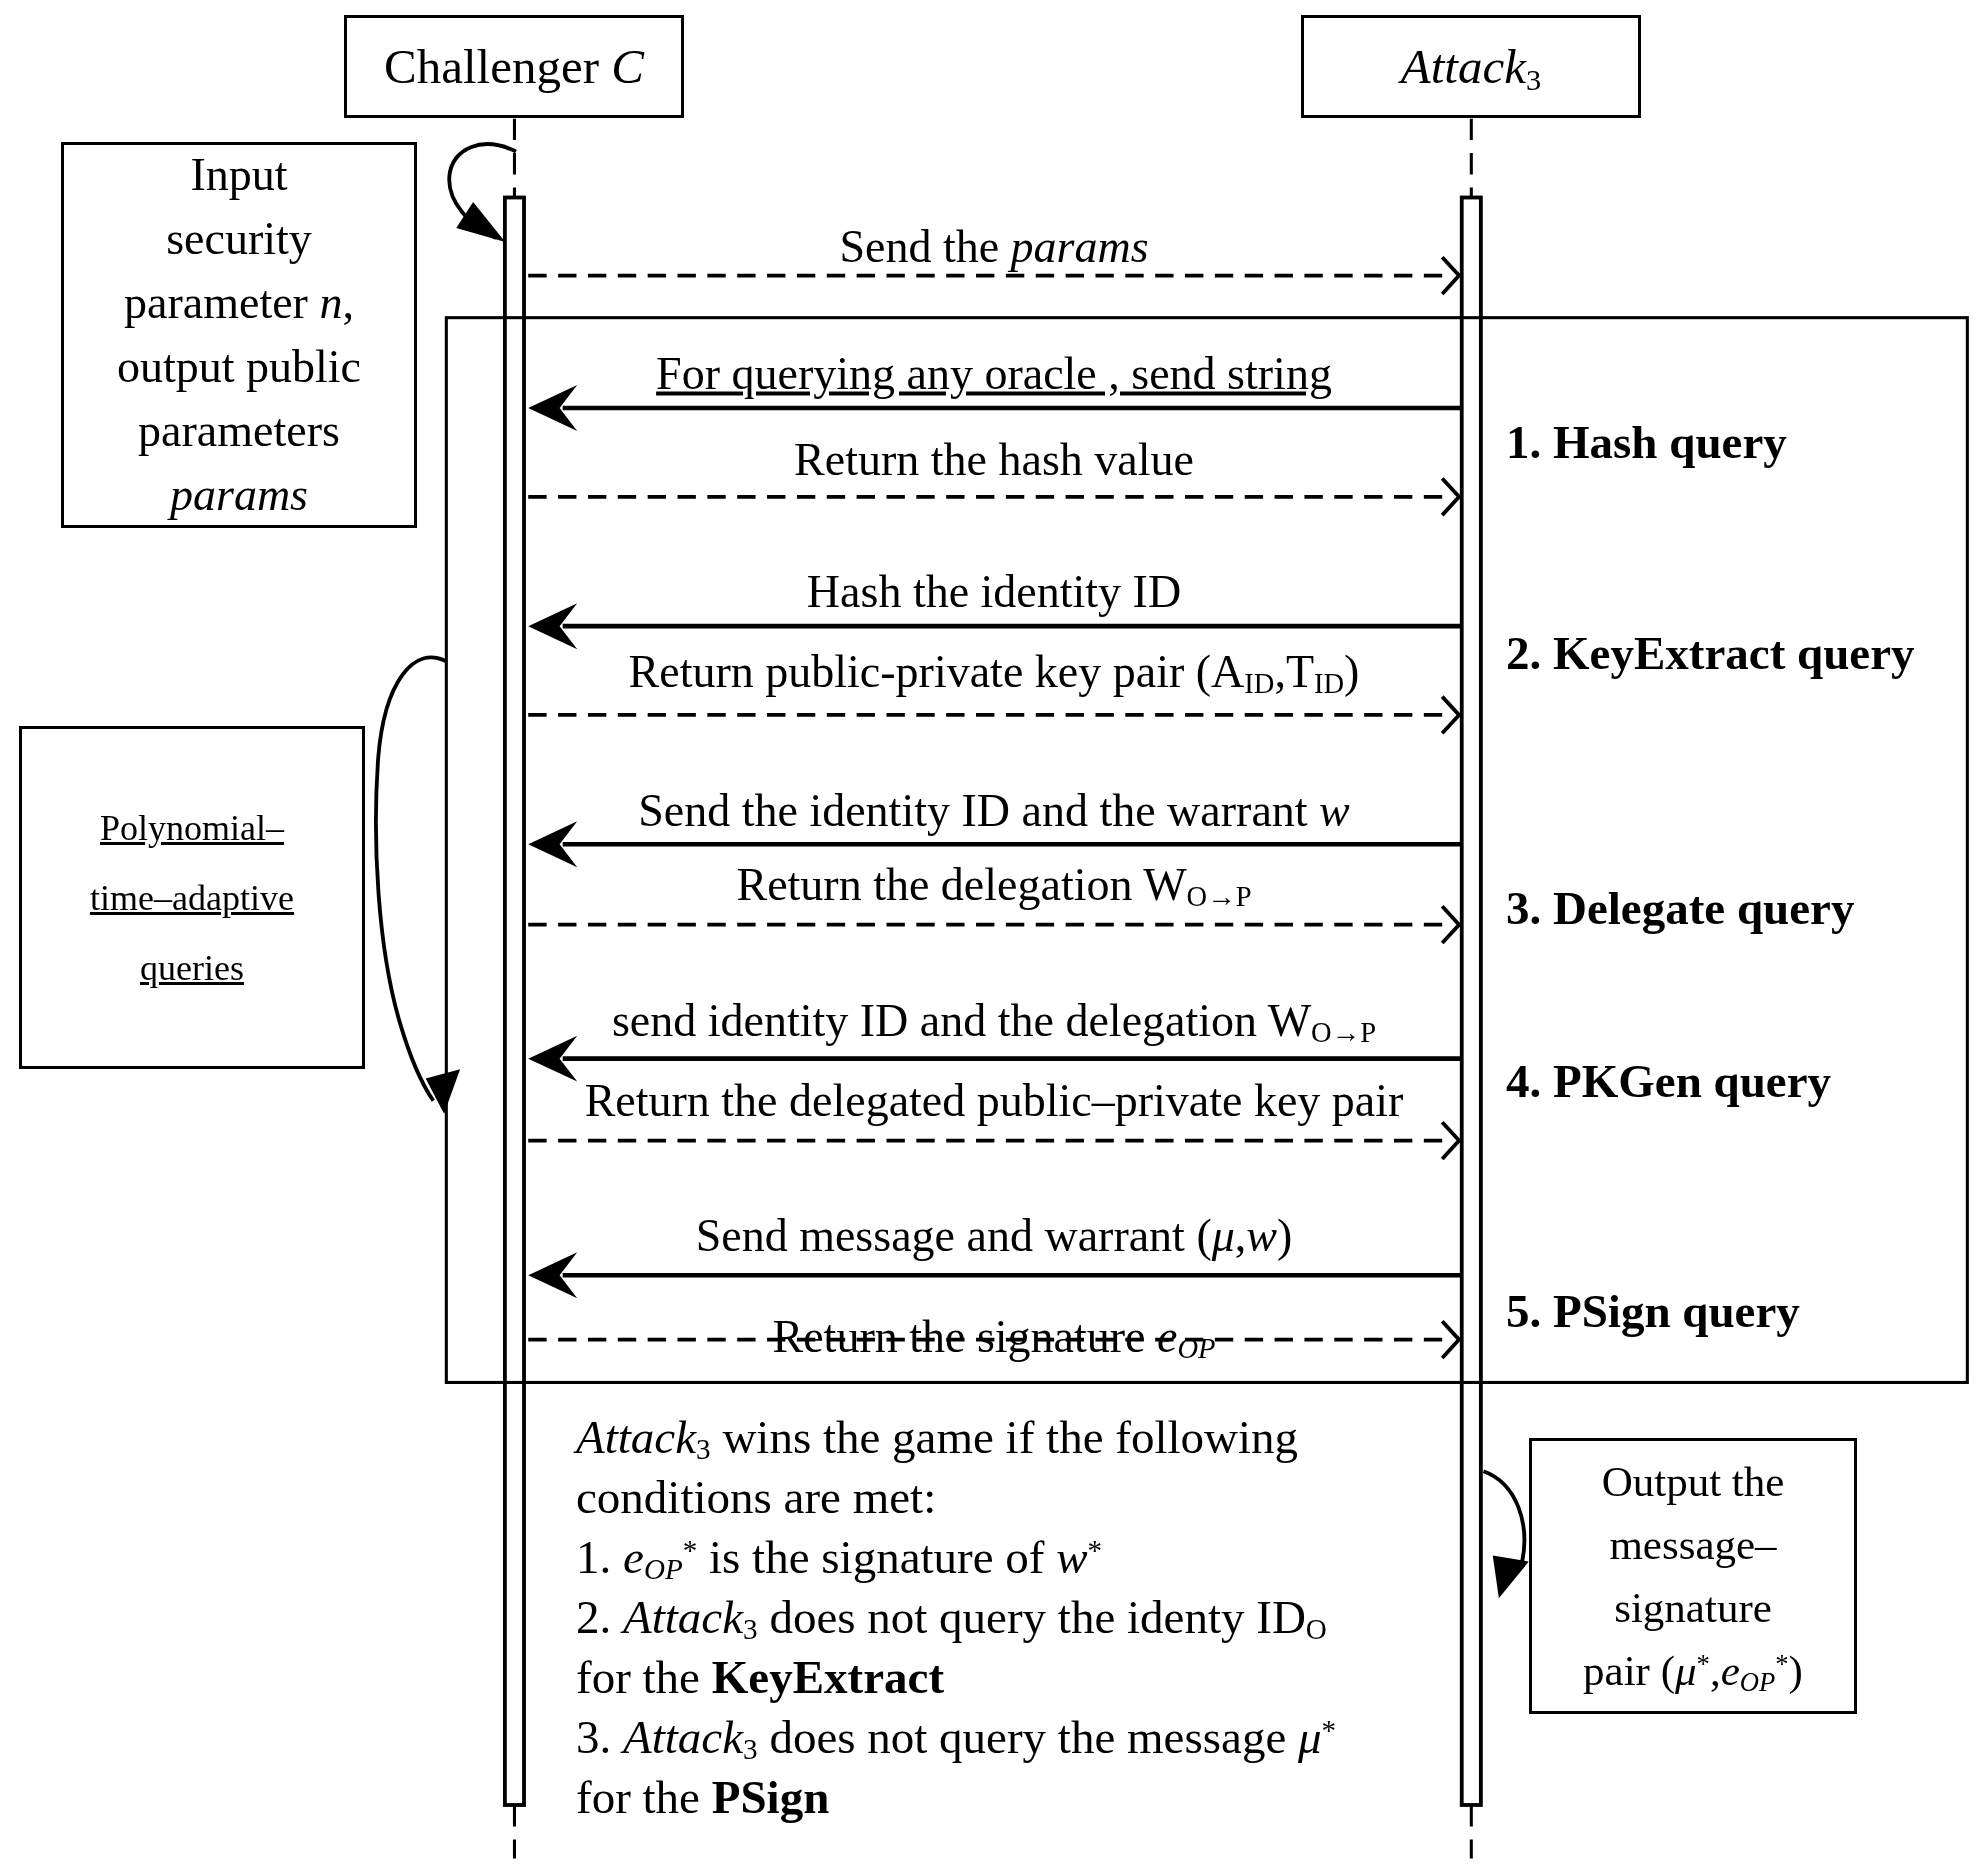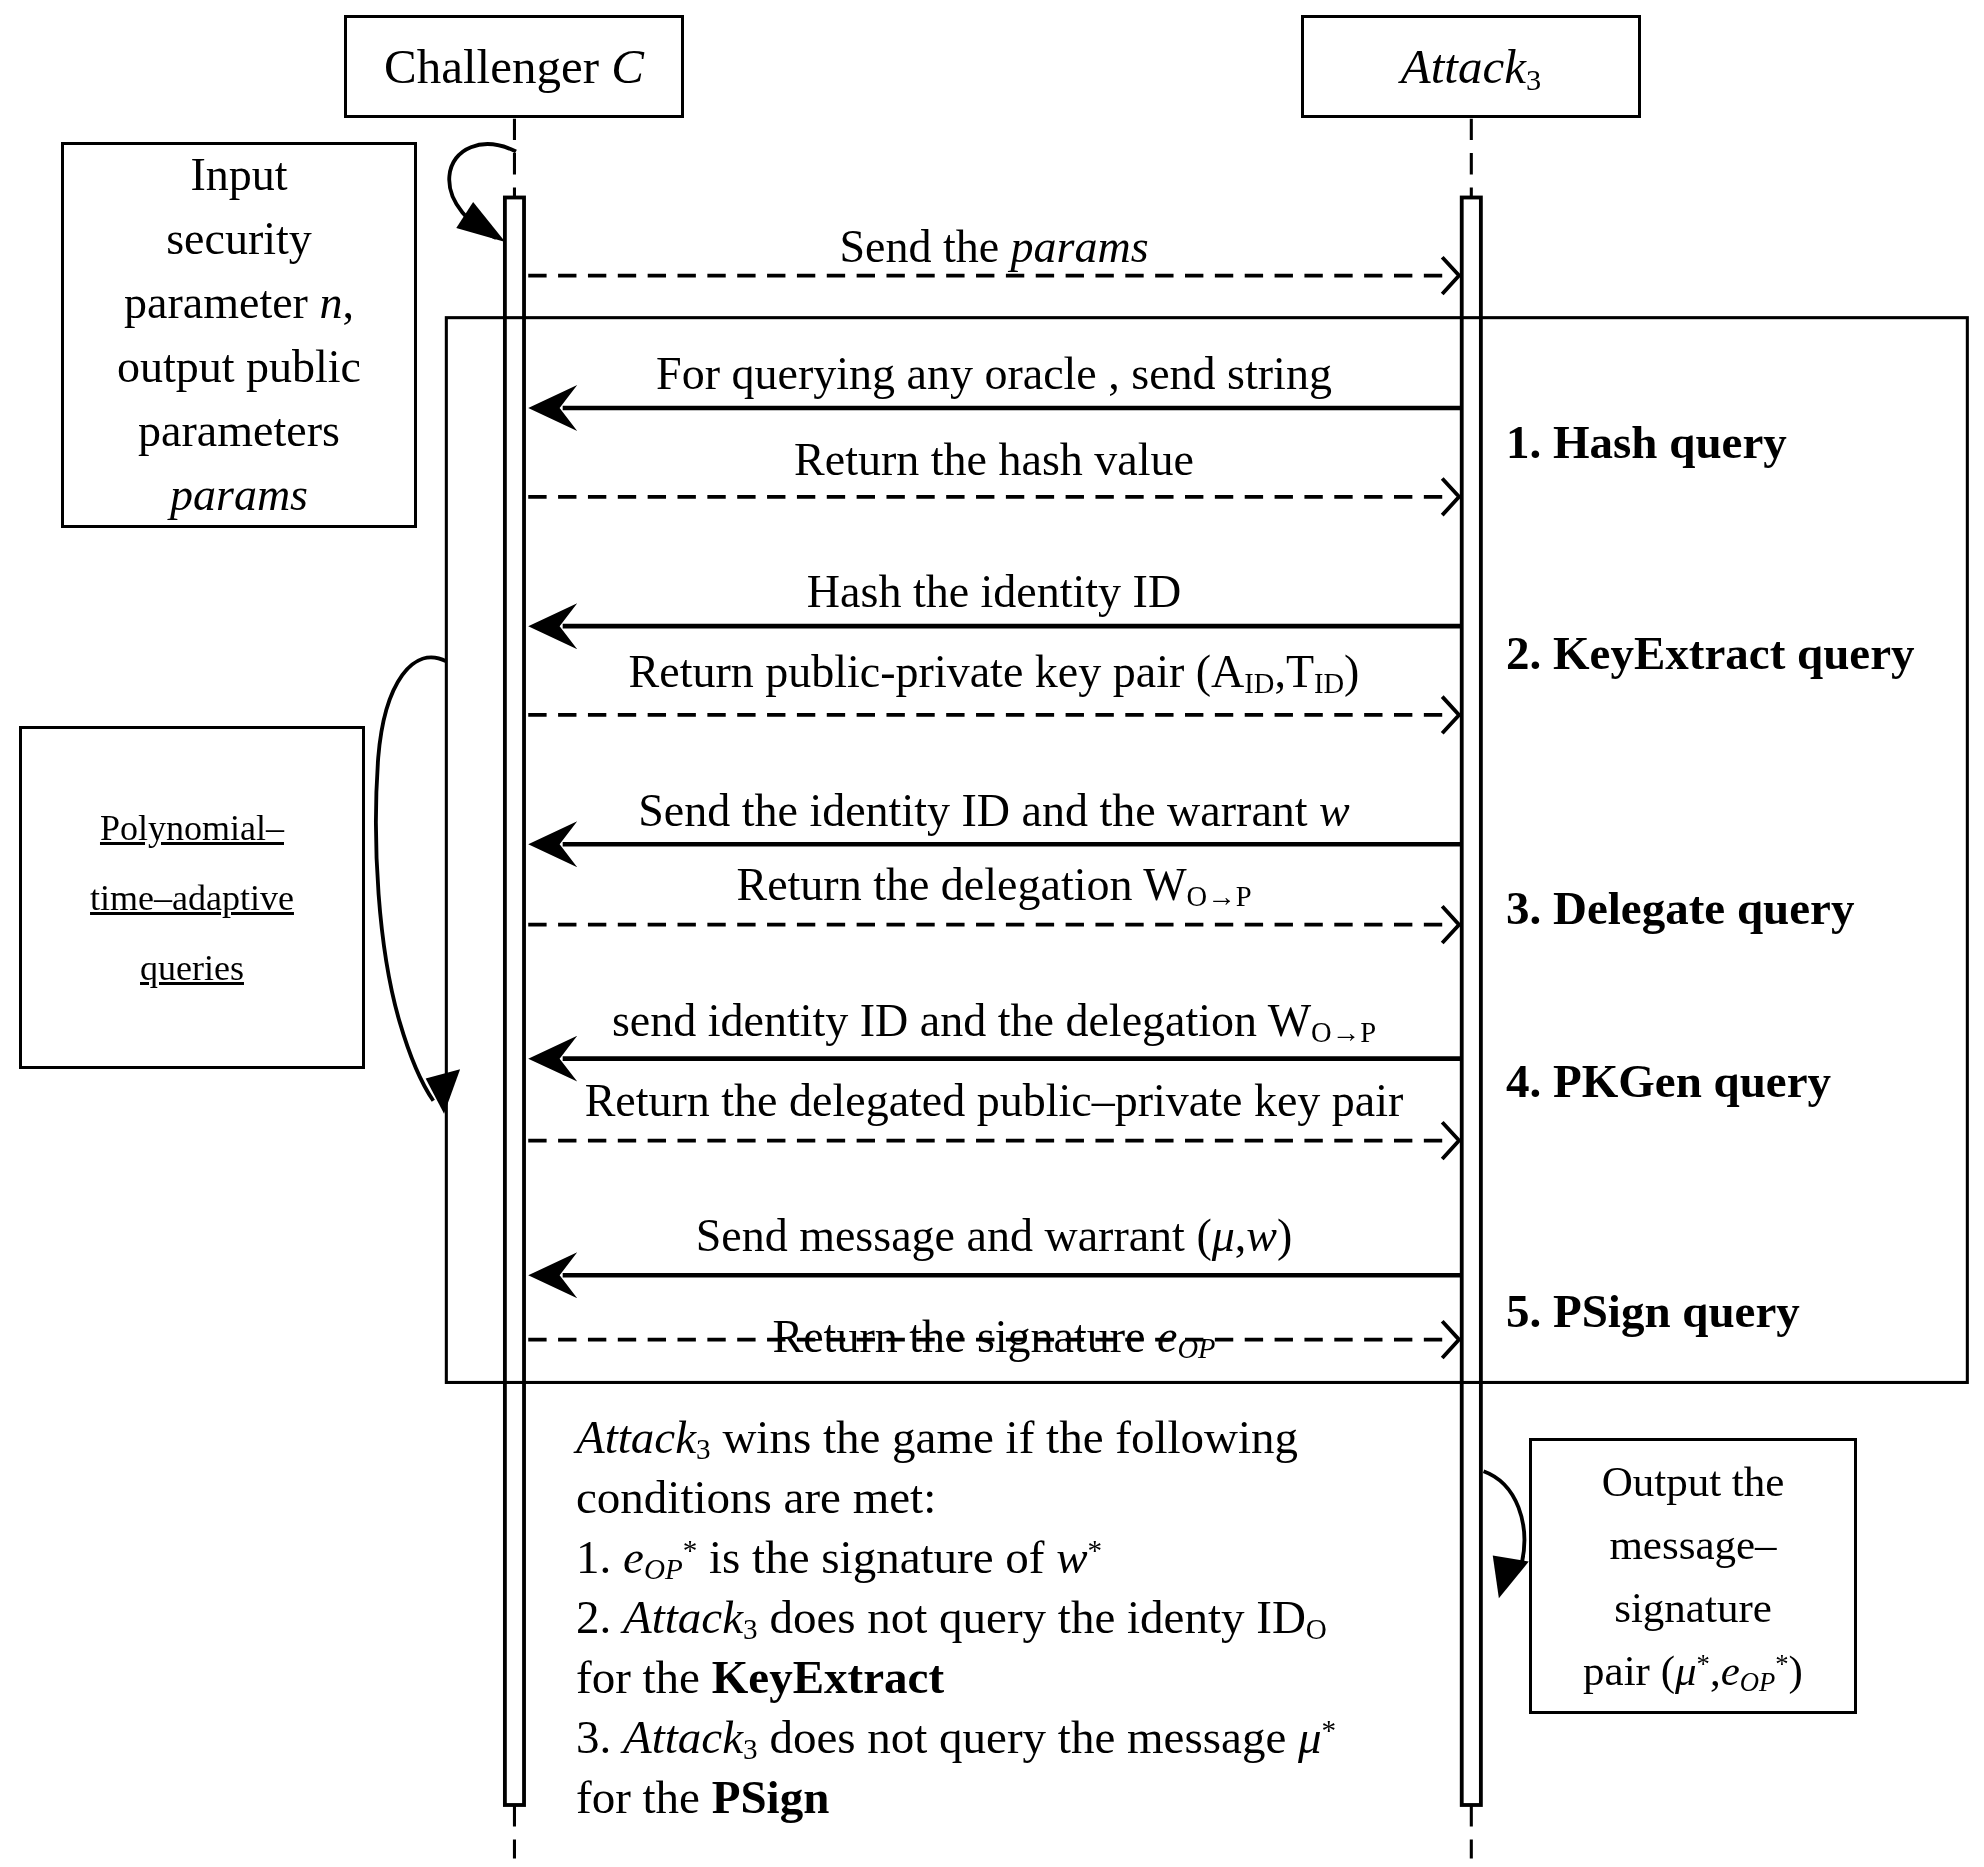--- a/index.html
+++ b/index.html
@@ -104,21 +104,21 @@
 
   <div class="box output-note" style="left:1529px;top:1438px;width:328px;height:276px;">
     <div class="note-line">Output the</div>
     <div class="note-line">message–</div>
     <div class="note-line">signature</div>
     <div class="note-line">pair (<i>μ</i><sup>*</sup>,<i>e<sub>OP</sub></i><sup>*</sup>)</div>
   </div>
 
   <div class="msg" style="left:994px;top:246px;">Send the <i>params</i></div>
 
-  <div class="msg" style="left:994px;top:373px;">For querying any oracle , send  string</div>
+  <div class="msg" style="left:994px;top:373px;text-decoration:underline;">For querying any oracle , send  string</div>
   <div class="msg" style="left:994px;top:459px;">Return the hash value</div>
   <div class="msg" style="left:994px;top:591px;">Hash the identity ID</div>
   <div class="msg" style="left:994px;top:671px;">Return public-private key pair (A<sub>ID</sub>,T<sub>ID</sub>)</div>
   <div class="msg" style="left:994px;top:810px;">Send the identity ID and the warrant <i>w</i></div>
   <div class="msg" style="left:994px;top:884px;">Return the delegation W<sub>O→P</sub></div>
   <div class="msg" style="left:994px;top:1020px;">send identity ID and the delegation W<sub>O→P</sub></div>
   <div class="msg" style="left:994px;top:1100px;">Return the delegated public–private key pair</div>
   <div class="msg" style="left:994px;top:1235px;">Send message and warrant (<i>μ</i>,<i>w</i>)</div>
   <div class="msg" style="left:994px;top:1312px;margin-top:24px;">Return the signature <i>e<sub>OP</sub></i></div>
 

